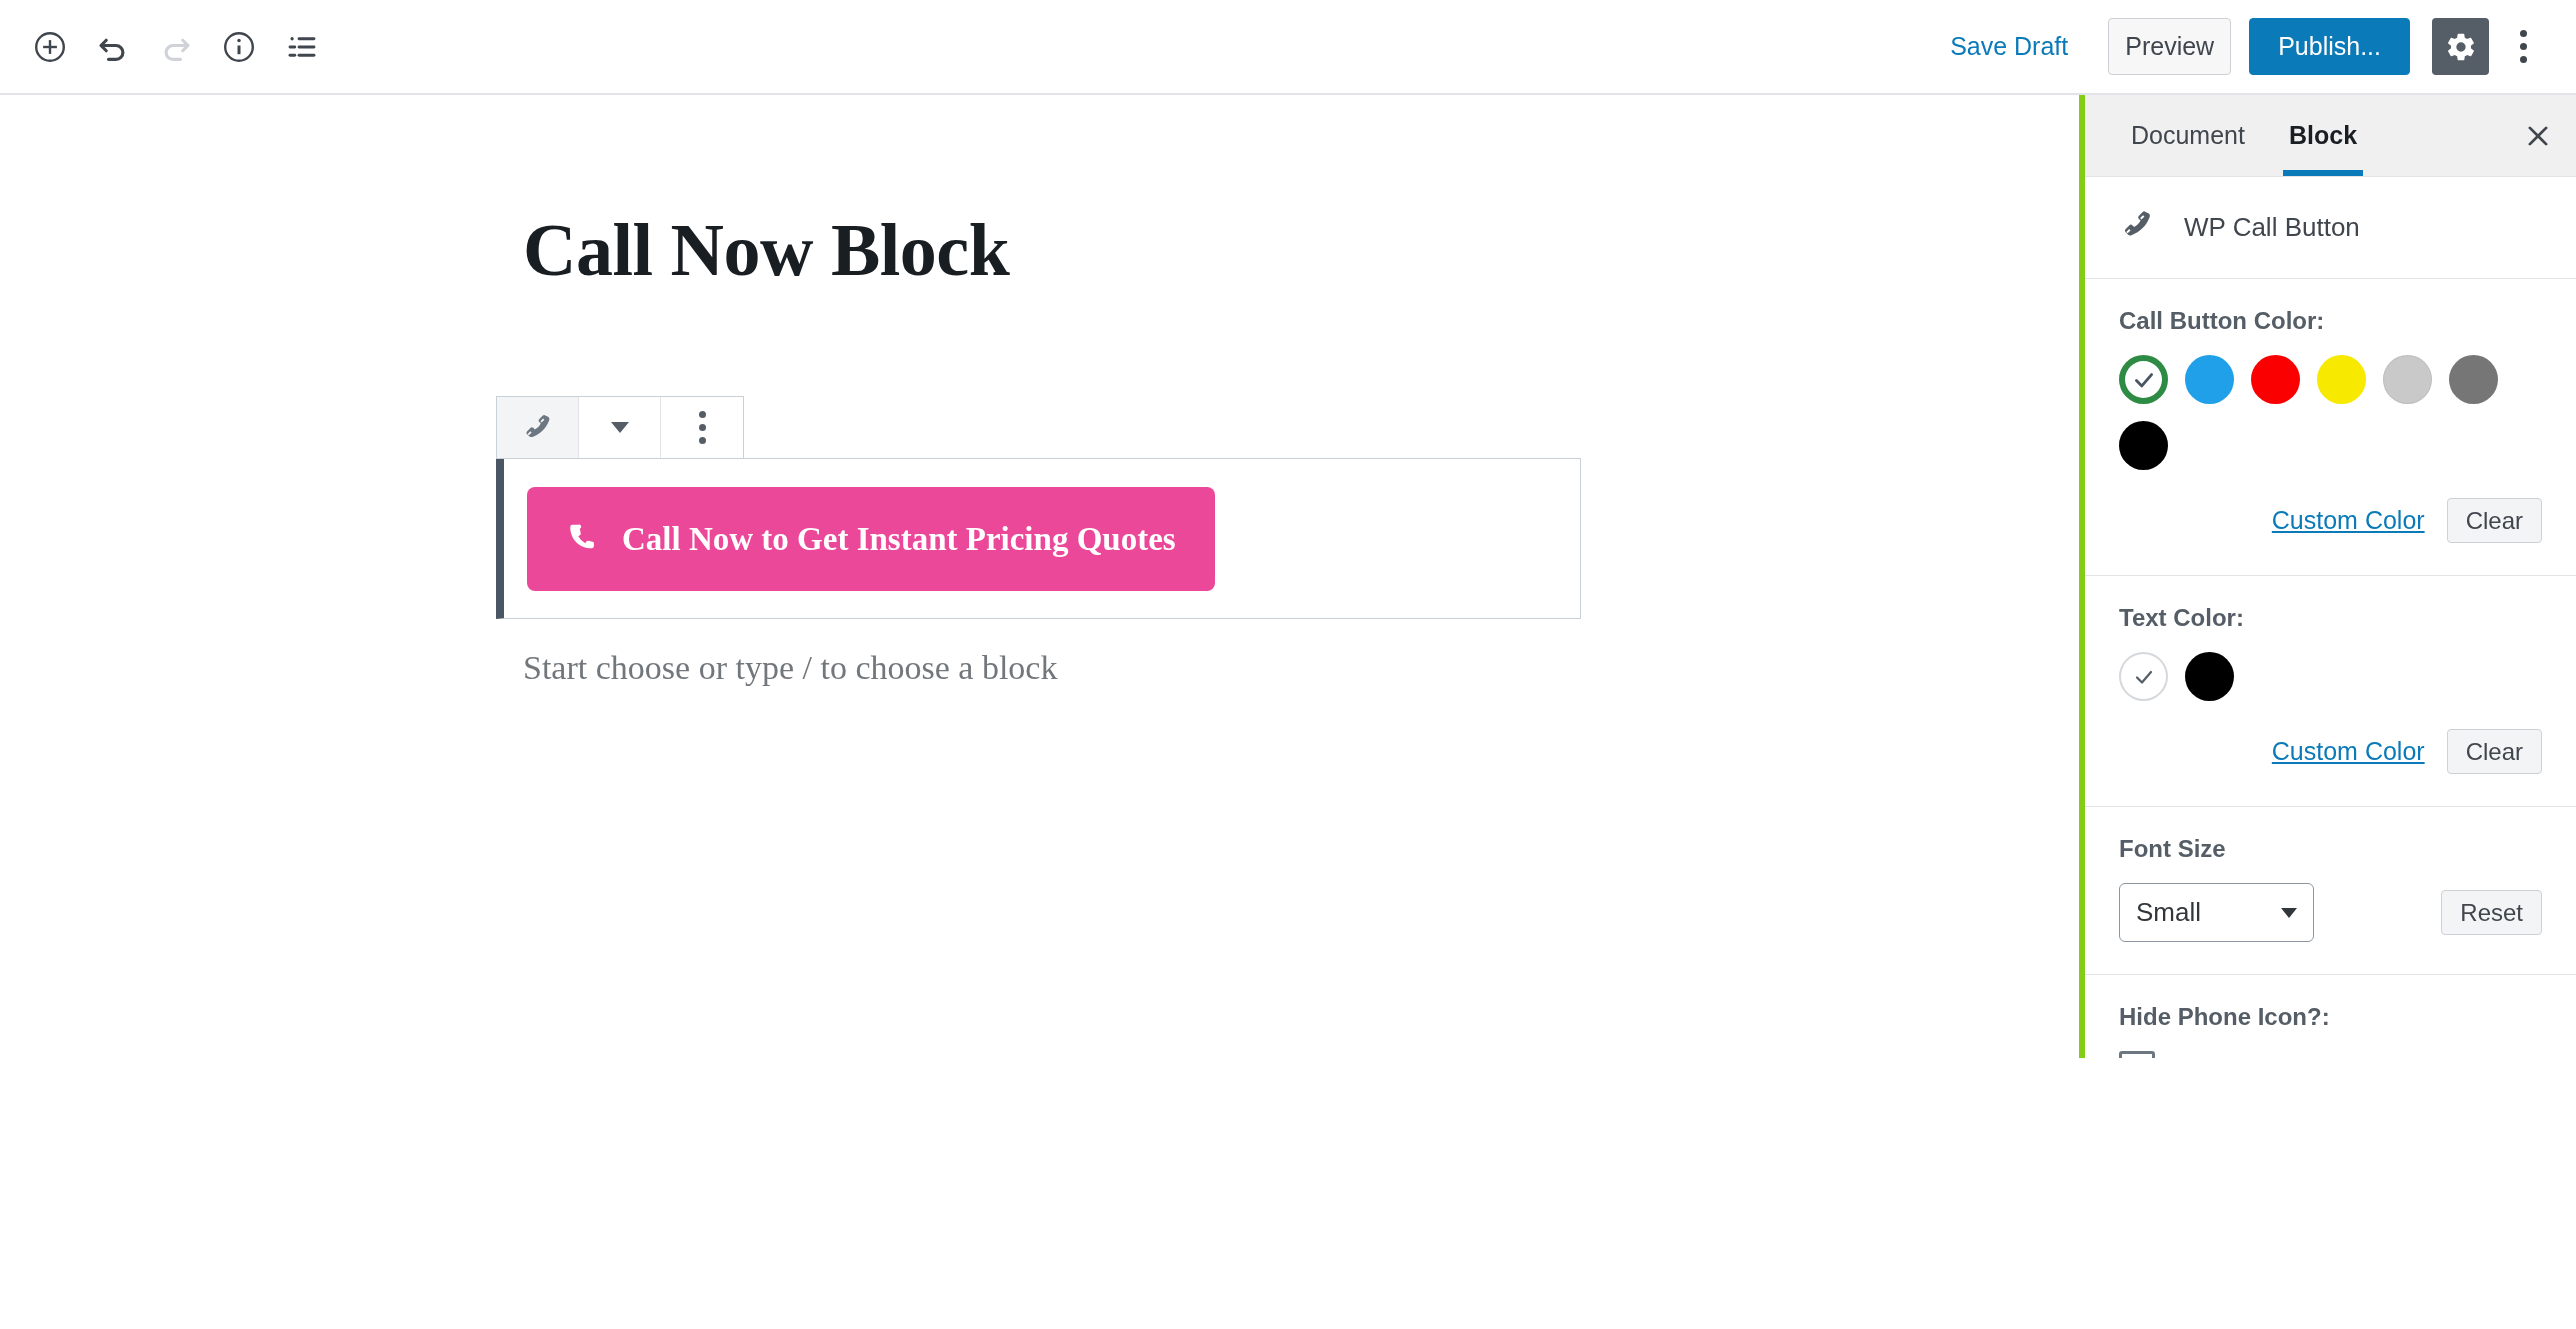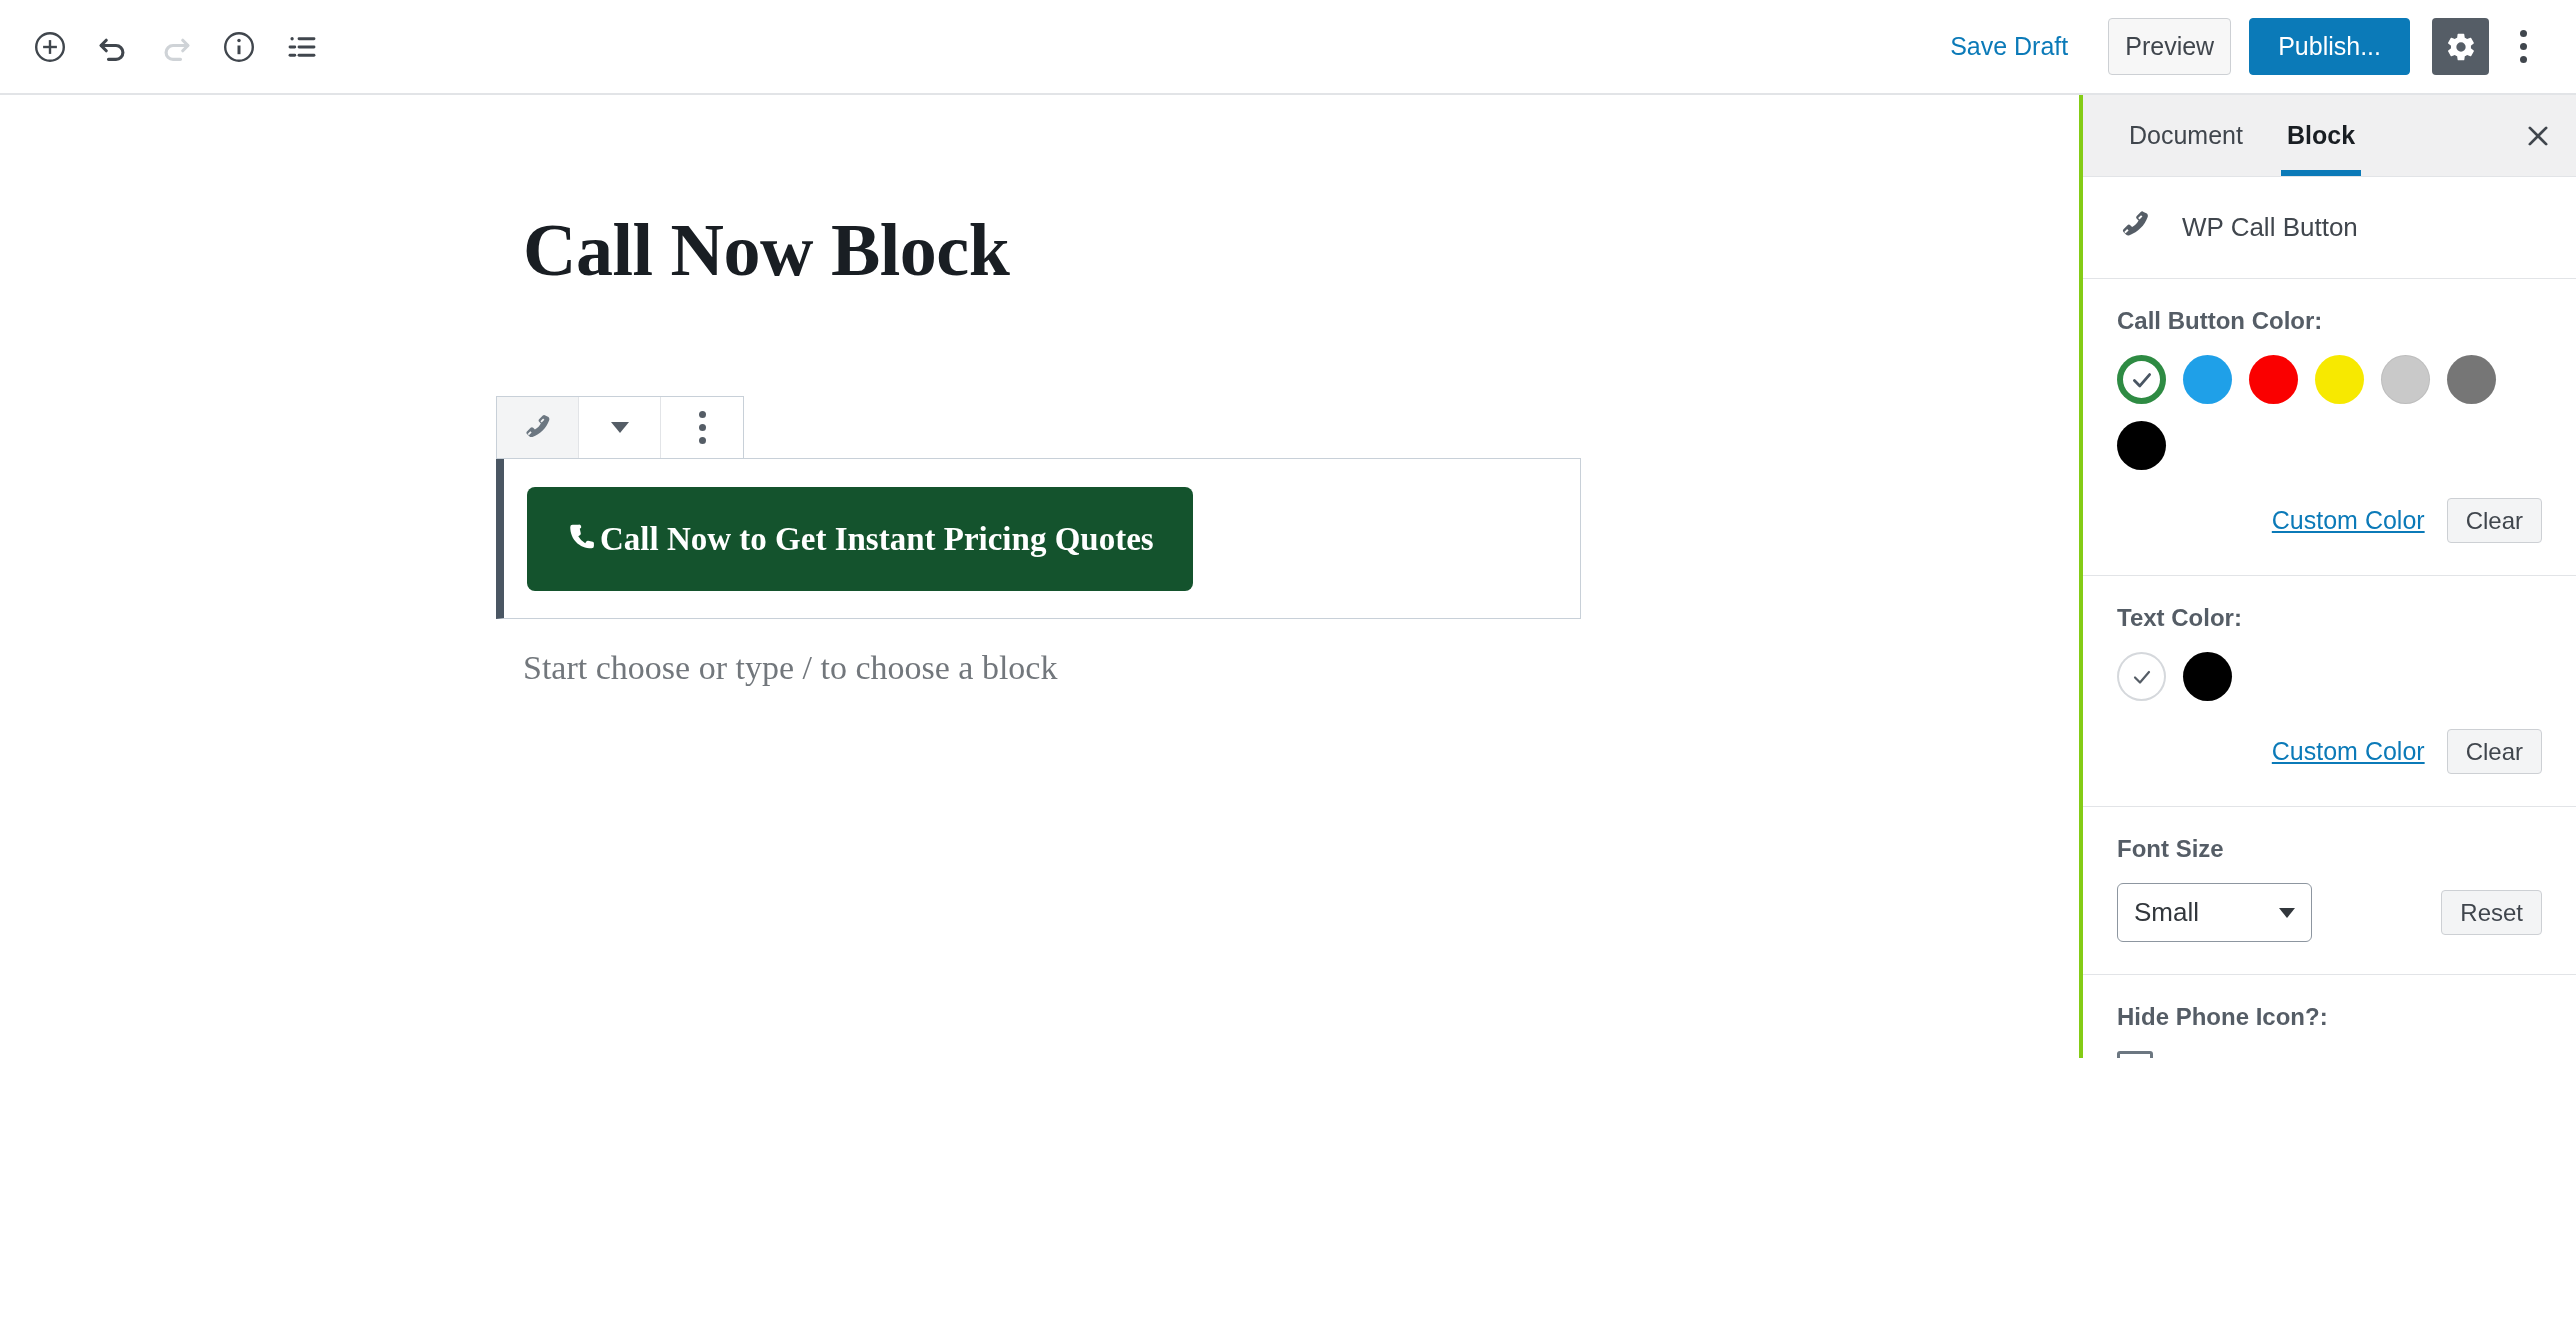--- a/index.html
+++ b/index.html
@@ -158,25 +158,26 @@
     height: 161px;
     border: 1px solid #c8d0d8;
     border-left: 8px solid #4a5663;
     background: #ffffff;
   }
   .call-button {
     position: absolute;
     left: 23px;
     top: 28px;
     height: 104px;
-    background: #14532d;
+    background: #ec4899;
     border-radius: 8px;
     display: flex;
     align-items: center;
     padding: 0 39px;
+    gap: 22px;
     cursor: pointer;
   }
   .call-button-label {
     font-family: "Liberation Serif", serif;
     font-weight: bold;
     font-size: 33px;
     color: #ffffff;
     white-space: nowrap;
   }
   .paragraph-placeholder {
@@ -189,21 +190,21 @@
   }
 
   
   .sidebar {
     position: absolute;
     top: 95px;
     left: 2079px;
     width: 497px;
     height: 963px;
     background: #ffffff;
-    border-left: 4px solid #84cc16;
+    border-left: 6px solid #84cc16;
     overflow: hidden;
   }
   .sb-tabs {
     height: 82px;
     background: #f0f0f1;
     border-bottom: 1px solid #e2e4e7;
     display: flex;
     align-items: stretch;
     position: relative;
   }

